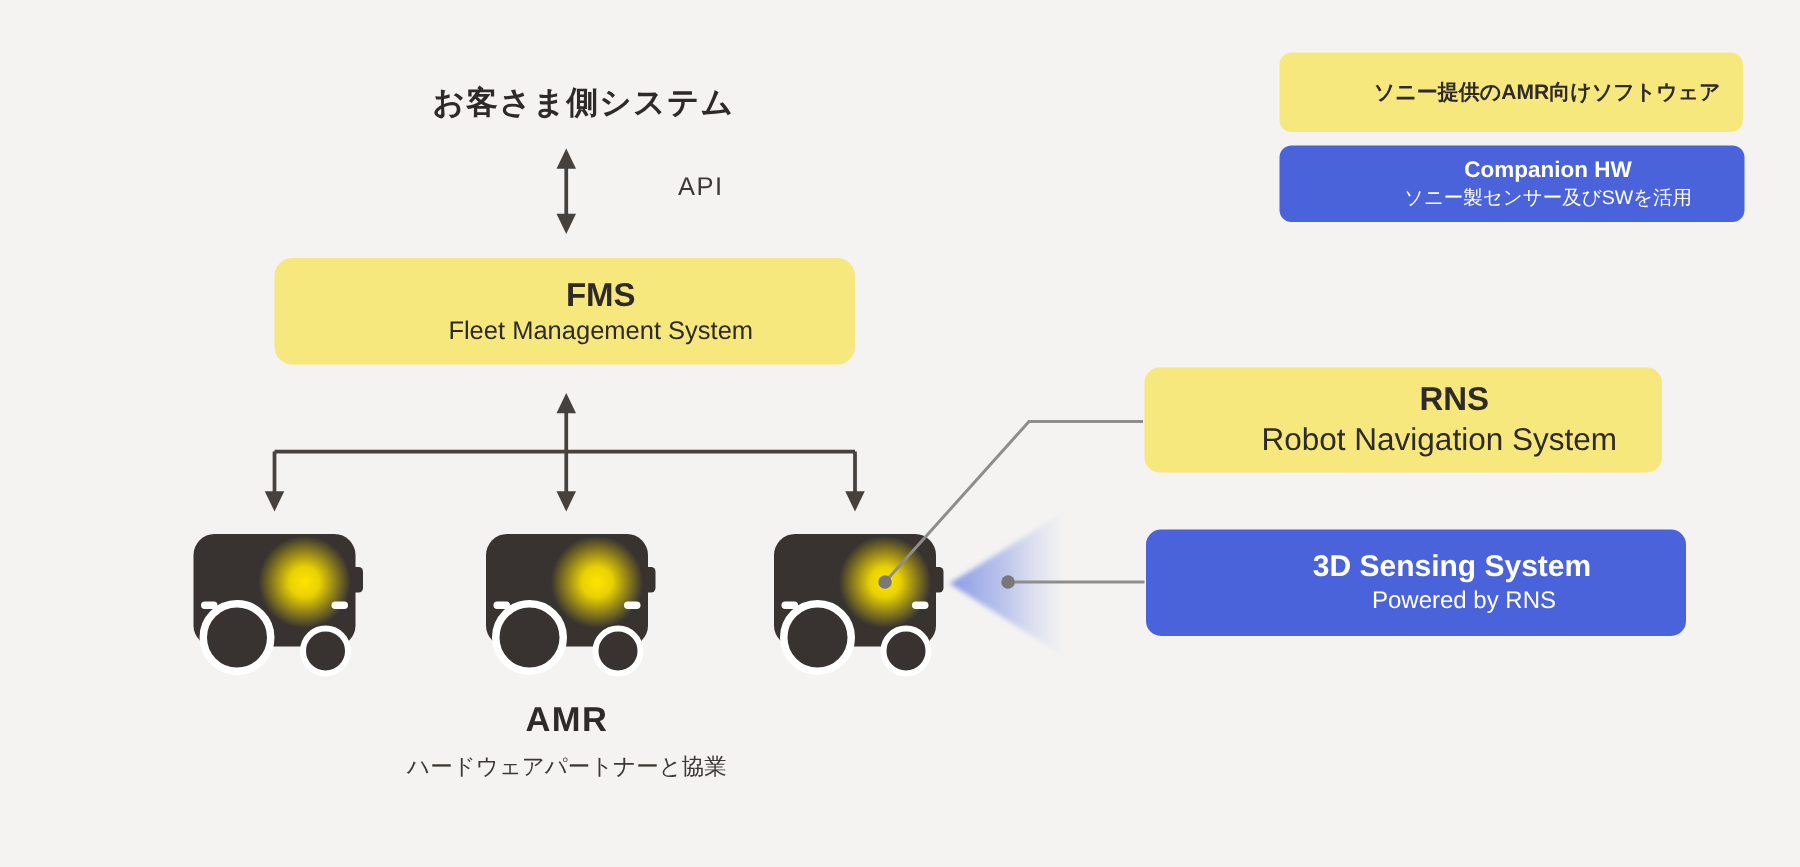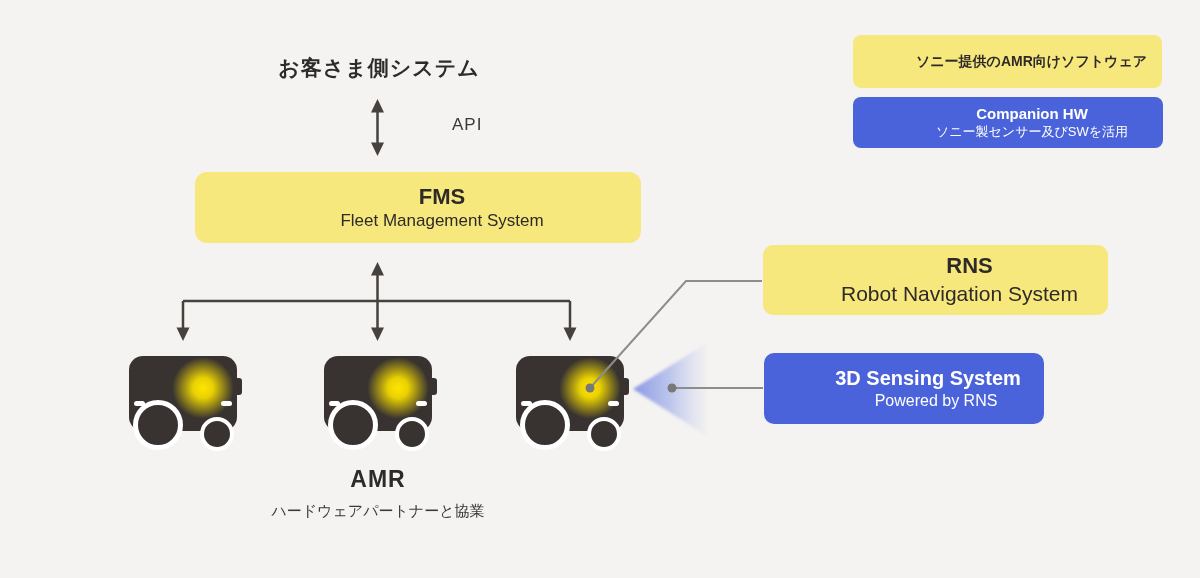--- a/index.html
+++ b/index.html
@@ -11,55 +11,55 @@
     position:relative;
     width:1200px; height:578px;
     background:#f4f3f1;
     overflow:hidden;
     margin:0 auto;
   }
   .abs { position:absolute; }
 
   
   .title-jp {
-    left:229px; top:54px; width:300px;
+    left:239px; top:54px; width:300px;
     text-align:center;
     font-size:21px; font-weight:bold; color:#2e2a28;
     letter-spacing:1px;
   }
   .api-label {
     left:412px; top:115px;
     font-size:17px; color:#3c3835; letter-spacing:1px;margin-left:40px;
   }
 
   
   .box {
     position:absolute;
     display:flex; flex-direction:column;
     align-items:center; justify-content:center;
     text-align:center; box-sizing:border-box;padding-left:48px;
   }
   .box.yellow { background:#f7e87e; color:#2e2a28; }
   .box.blue   { background:#4a63da; color:#ffffff; }
 
-  .fms-box { left:183px; top:172px; width:446px; height:71px; border-radius:12px;margin-left:12px; }
+  .fms-box { left:183px; top:172px; width:387px; height:71px; border-radius:12px; }
   .fms-box .t1 { font-size:22px; font-weight:bold; line-height:1.25; }
   .fms-box .t2 { font-size:17px; line-height:1.3; }
 
   .legend-sw  { left:853px; top:35px; width:309px; height:53px; border-radius:8px; }
   .legend-sw .t1 { font-size:14px; font-weight:bold; }
   .legend-hw  { left:853px; top:97px; width:310px; height:51px; border-radius:8px; }
   .legend-hw .t1 { font-size:15px; font-weight:bold; line-height:1.25; }
   .legend-hw .t2 { font-size:13px; line-height:1.25; }
 
   .rns-box { left:763px; top:245px; width:345px; height:70px; border-radius:10px; }
   .rns-box .t1 { font-size:22px; font-weight:bold; line-height:1.2;margin-left:20px; }
   .rns-box .t2 { font-size:21px; line-height:1.3; }
 
-  .sensing-box { left:764px; top:353px; width:280px; height:71px; border-radius:10px;text-align:center; }
+  .sensing-box { left:764px; top:353px; width:360px; height:71px; border-radius:10px;text-align:center; }
   .sensing-box .t1 { font-size:20px; font-weight:bold; line-height:1.25; }
   .sensing-box .t2 { font-size:16px; line-height:1.3;margin-left:16px; }
 
   .amr-title {
     left:228px; top:466px; width:300px; text-align:center;
     font-size:23px; font-weight:bold; color:#2e2a28; letter-spacing:1px;
   }
   .amr-sub {
     left:228px; top:502px; width:300px; text-align:center;
     font-size:15px; color:#3c3835;

